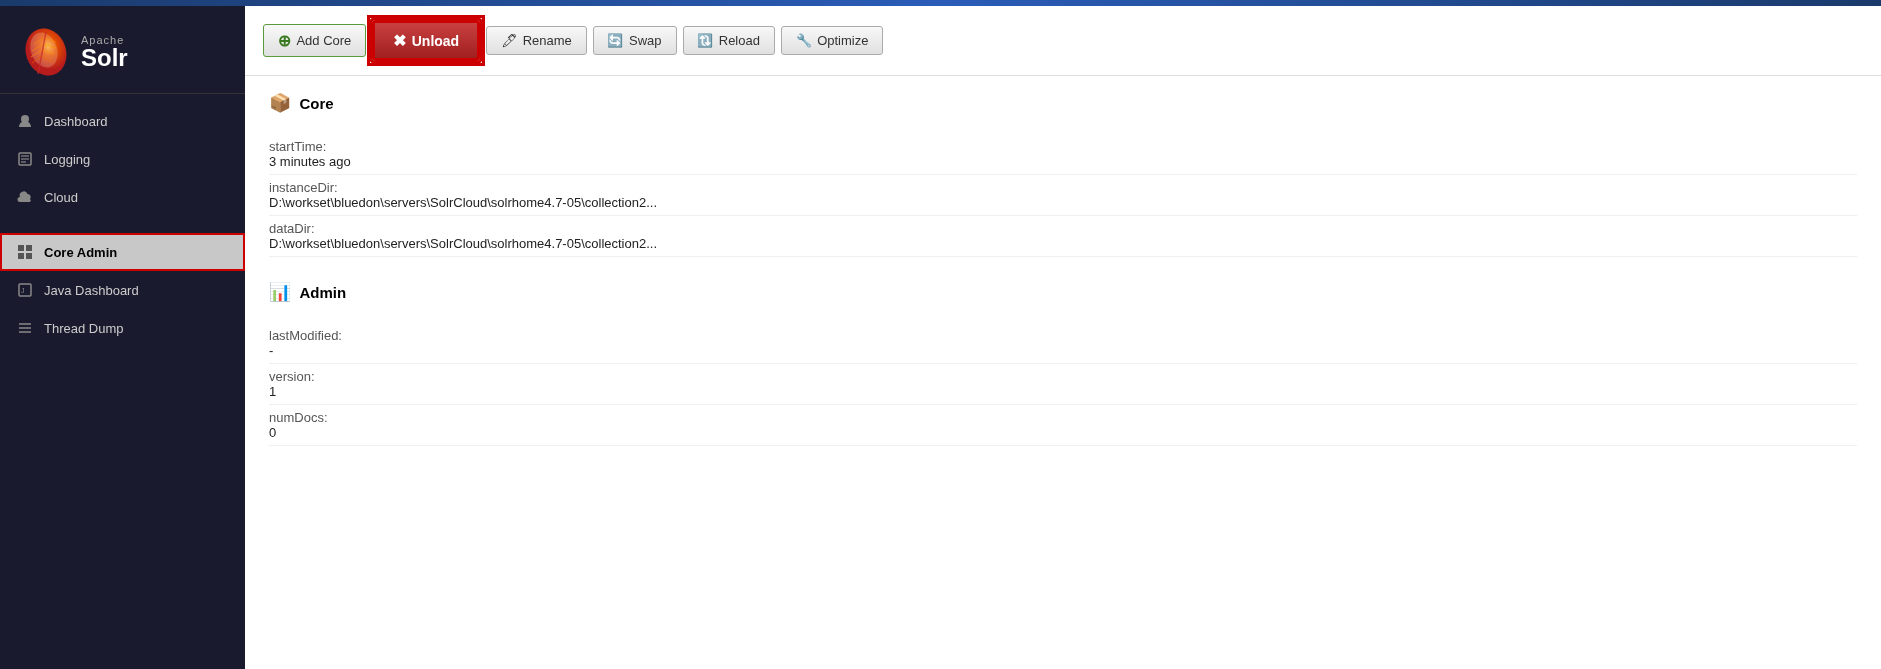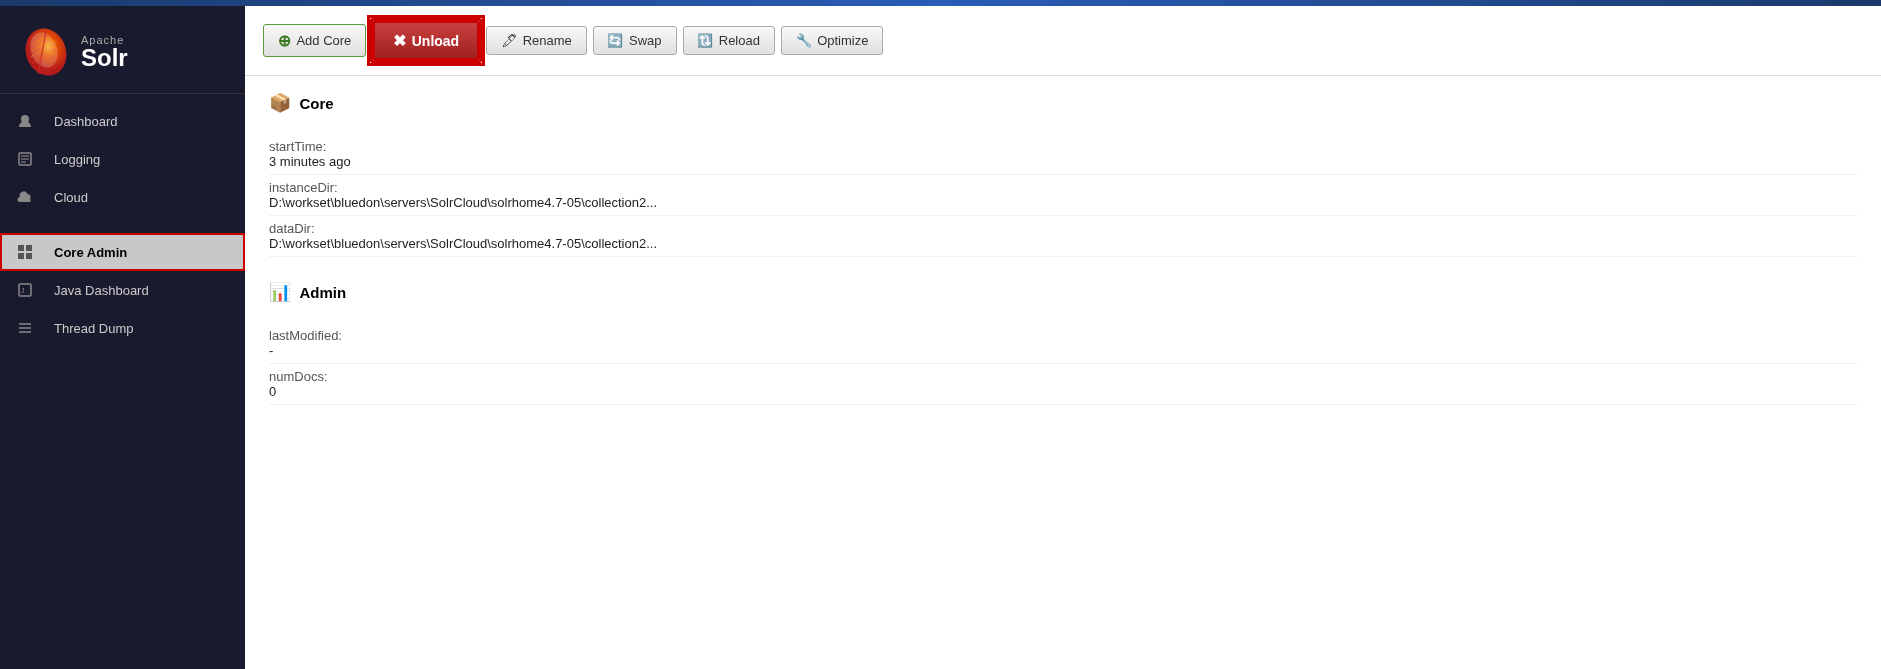--- a/index.html
+++ b/index.html
@@ -63,21 +63,21 @@
     .nav-items {
       display: flex;
       flex-direction: column;
       padding-top: 8px;
       flex: 1;
     }
 
     .nav-item {
       display: flex;
       align-items: center;
-      gap: 20px;
+      gap: 10px;
       padding: 10px 16px;
       color: #ccc;
       cursor: pointer;
       text-decoration: none;
       font-size: 13px;
     }
 
     .nav-item.active {
       background: #c8c8c8;
       color: #000;
@@ -410,20 +410,24 @@
           <span class="section-header-icon">📊</span>
           <span>Admin</span>
         </div>
 
         <div class="detail-table">
           <div class="detail-row">
             <span class="detail-label">lastModified:</span>
             <span class="detail-value">-</span>
           </div>
           <div class="detail-row">
+            <span class="detail-label">version:</span>
+            <span class="detail-value">1</span>
+          </div>
+          <div class="detail-row">
             <span class="detail-label">numDocs:</span>
             <span class="detail-value">0</span>
           </div>
         </div>
 
       </div>
     </div>
 
   </div>
 </div>

